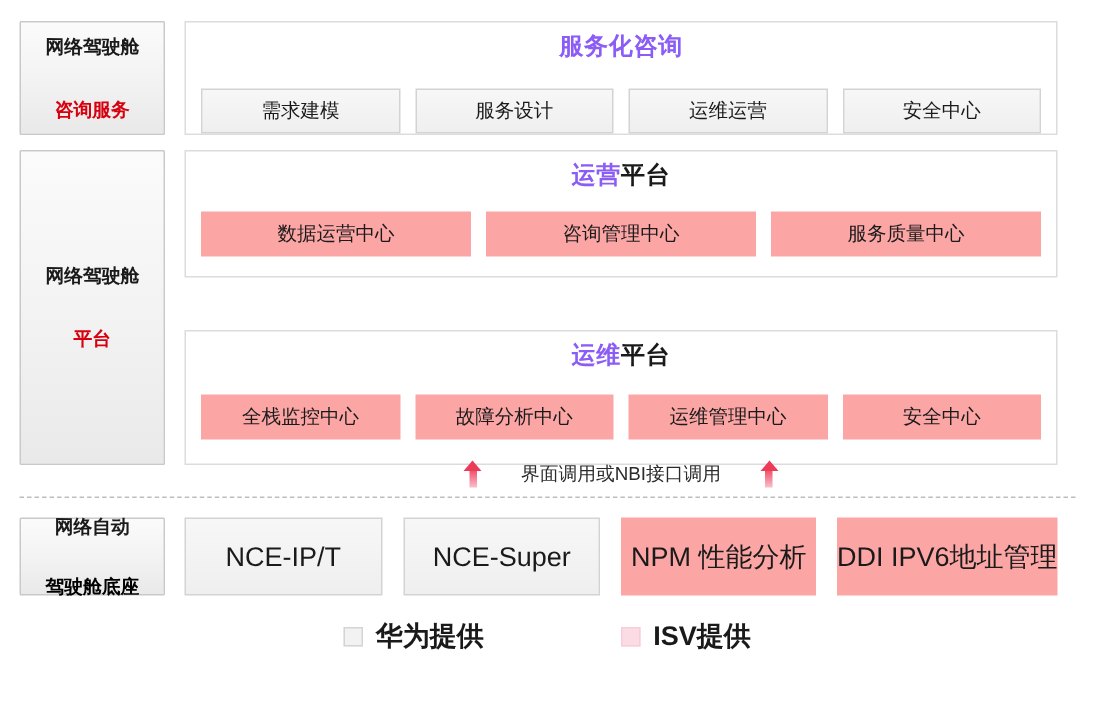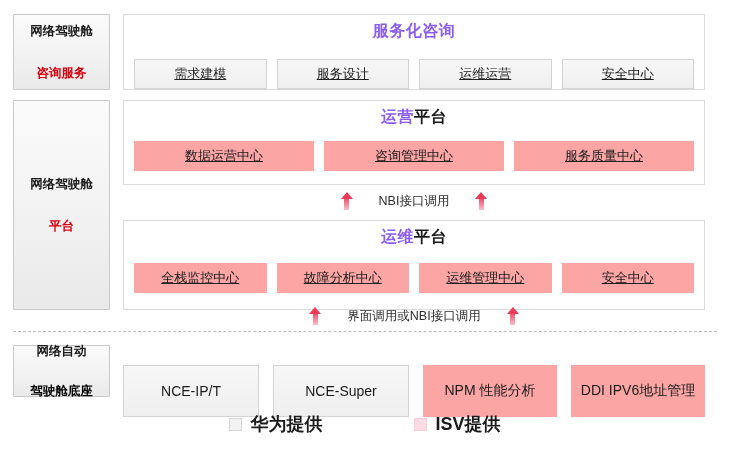--- a/index.html
+++ b/index.html
@@ -74,21 +74,20 @@
   .panel-title .red { color: #8b5cf6; }
   .panel-title .dark { color: #1a1a1a; }
 
   .box-row {
     position: absolute;
     left: 10px;
     right: 10px;
     display: flex;
     justify-content: space-between;
     gap: 10px;
-    text-decoration: underline;
   }
   #row-consulting { top: 44px; }
   #row-operation  { top: 40px; }
   #row-maintain   { top: 42px; }
 
   .item-box {
     flex: 1 1 0;
     height: 30px;
     display: flex;
     align-items: center;
@@ -167,22 +166,21 @@
     position: absolute;
     left: 123px;
     top: 345px;
     width: 582px;
     height: 52px;
     display: flex;
     gap: 14px;
   }
   #base-row .item-box {
     height: 52px;
-    font-size: 14px;
-    margin-top: 20px;
+    font-size: 18px;
   }
 
   
   #legend {
     position: absolute;
     left: 0;
     right: 0;
     top: 412px;
     display: flex;
     justify-content: center;
@@ -241,25 +239,20 @@
     <div class="panel-title">
       <span class="red">运营</span><span class="dark">平台</span>
     </div>
     <div class="box-row" id="row-operation">
       <div class="item-box pink">数据运营中心</div>
       <div class="item-box pink">咨询管理中心</div>
       <div class="item-box pink">服务质量中心</div>
     </div>
   </div>
 
-  <div class="connector" id="connector-nbi">
-    <span class="arrow-up"></span>
-    <span class="connector-label">NBI接口调用</span>
-    <span class="arrow-up"></span>
-  </div>
 
   <div class="panel" id="panel-maintain">
     <div class="panel-title">
       <span class="red">运维</span><span class="dark">平台</span>
     </div>
     <div class="box-row" id="row-maintain">
       <div class="item-box pink">全栈监控中心</div>
       <div class="item-box pink">故障分析中心</div>
       <div class="item-box pink">运维管理中心</div>
       <div class="item-box pink">安全中心</div>

